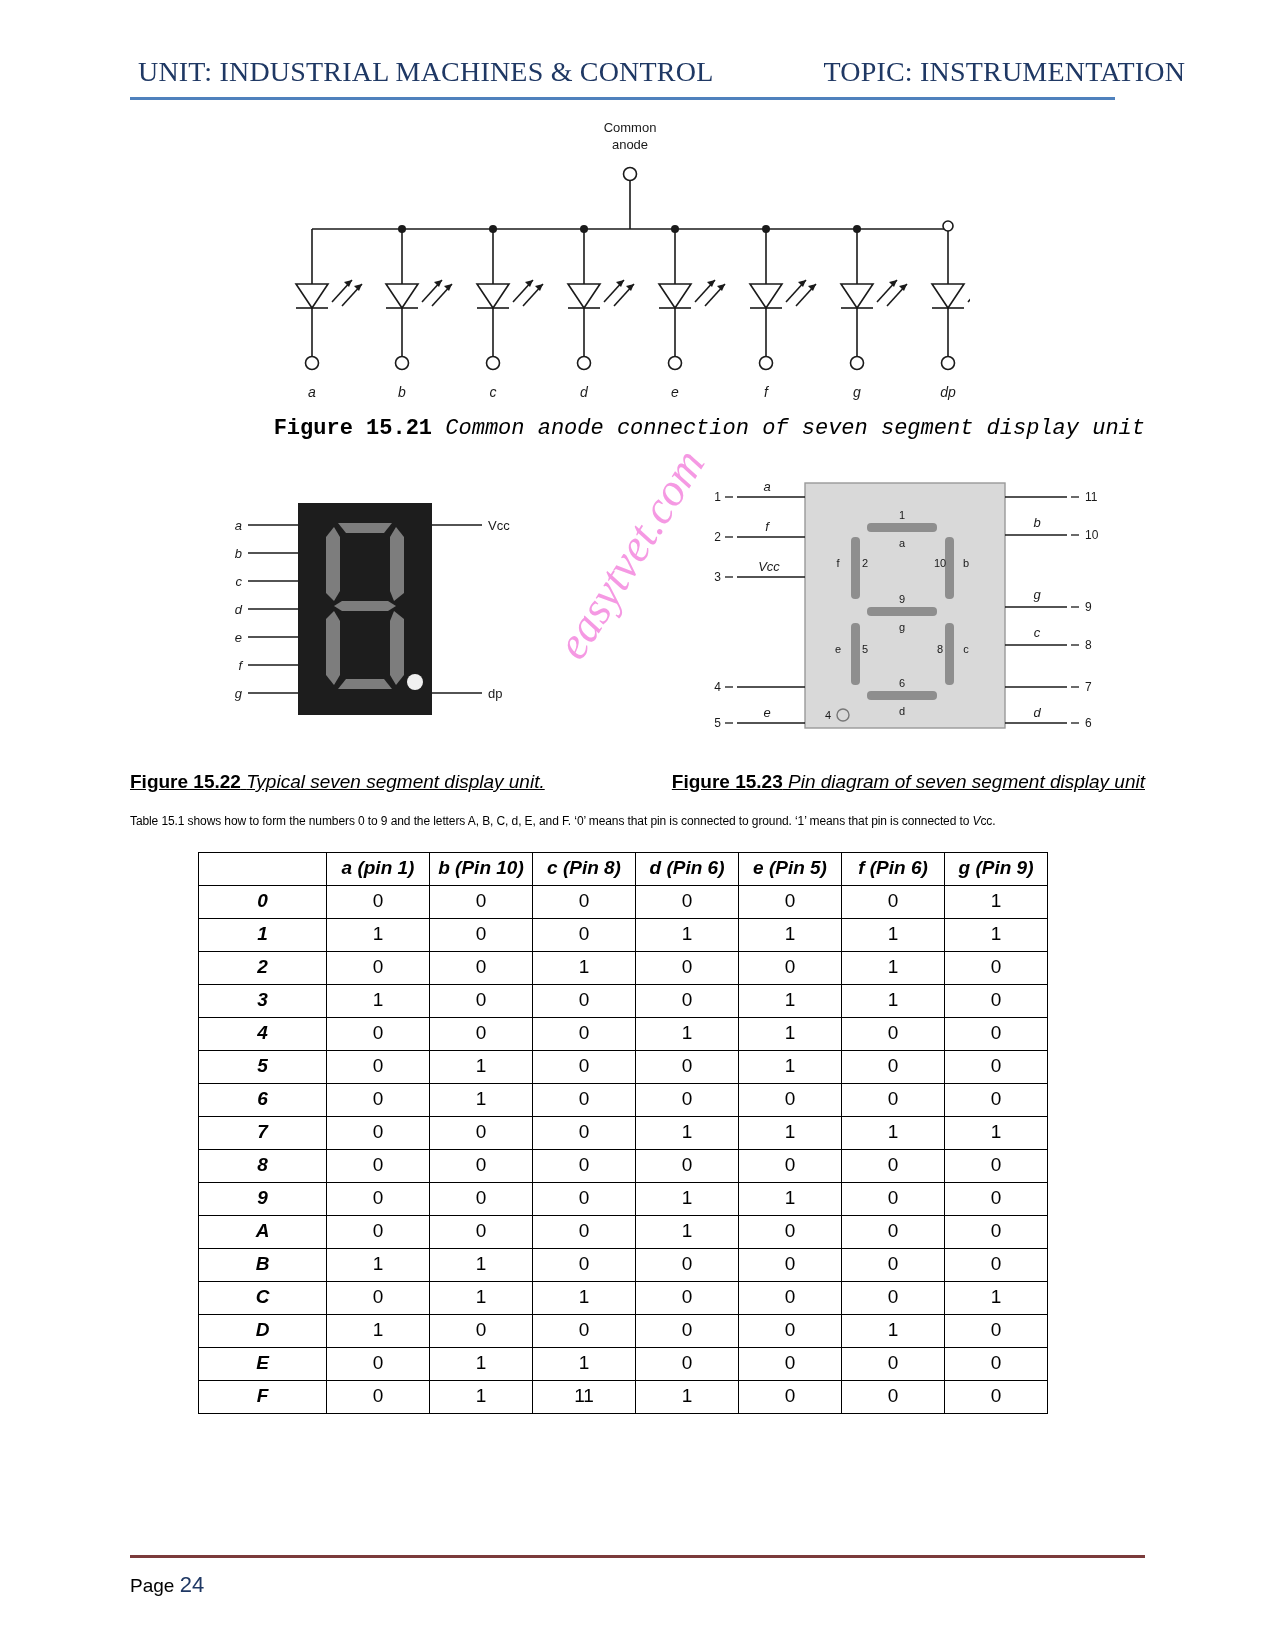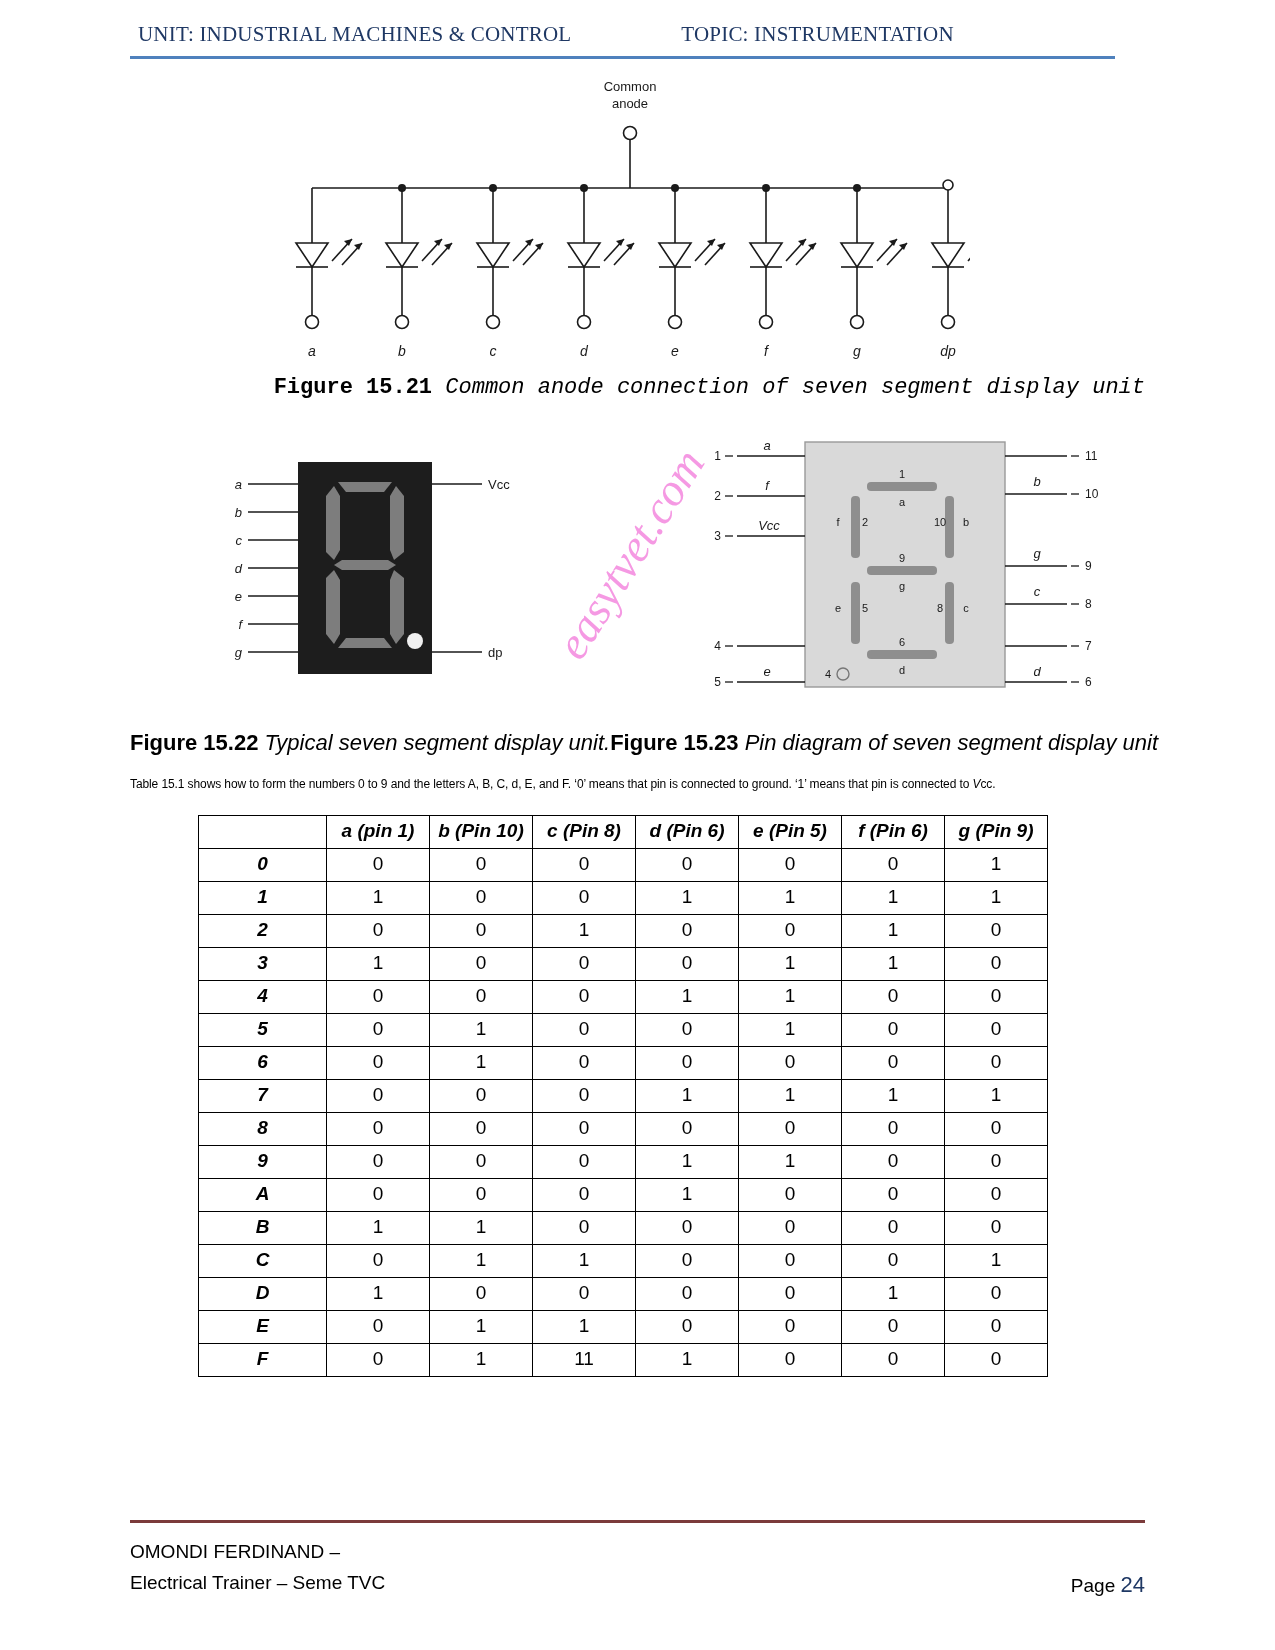--- a/index.html
+++ b/index.html
@@ -25,24 +25,25 @@
 
   
   .header {
     padding-top: 22px;
     position: relative;
   }
   .header-row {
     display: flex;
     align-items: baseline;
     font-family: "Liberation Serif", serif;
-    font-size: 21px;
+    font-size: 28px;
     color: #1F3864;
     letter-spacing: 0.2px;
     white-space: nowrap;
+    margin-top: 34px;
   }
   .header-unit { margin-left: 8px; }
   .header-topic { margin-left: 110px; }
   .header-rule {
     margin-top: 9px;
     height: 3px;
     background: #4F81BD;
     width: 985px;
   }
 
@@ -63,22 +64,23 @@
     font-family: Liberation Mono, monospace;
     font-size: 22px;
     text-align: right;
   }
   .caption b { font-weight: bold; }
   .caption i { font-style: italic; }
 
   .cap-2122 {
     display: flex;
     justify-content: space-between;
-    font-size: 22px;
+    font-size: 19px;
     margin-top: 6px;
+    text-decoration: underline;
   }
   .cap-2122 > div { white-space: nowrap; }
 
   
   .figrow {
     position: relative;
     height: 290px;
     margin-top: 34px;
   }
   .fig22 {
@@ -657,24 +659,20 @@
           <td>0</td>
           <td>0</td>
           <td>0</td>
         </tr>
       </tbody>
   </table>
 
   <div class="footer">
     <div class="footer-rule"></div>
     <div class="footer-inner">
-      <div class="footer-left">
-        <div>OMONDI FERDINAND –</div>
-        <div>Electrical Trainer – Seme TVC</div>
-      </div>
       <div class="footer-right">
         <span>Page</span>
         <span class="pagenum">24</span>
       </div>
     </div>
   </div>
 
   <div class="watermark">easytvet.com</div>
 
 </div>

